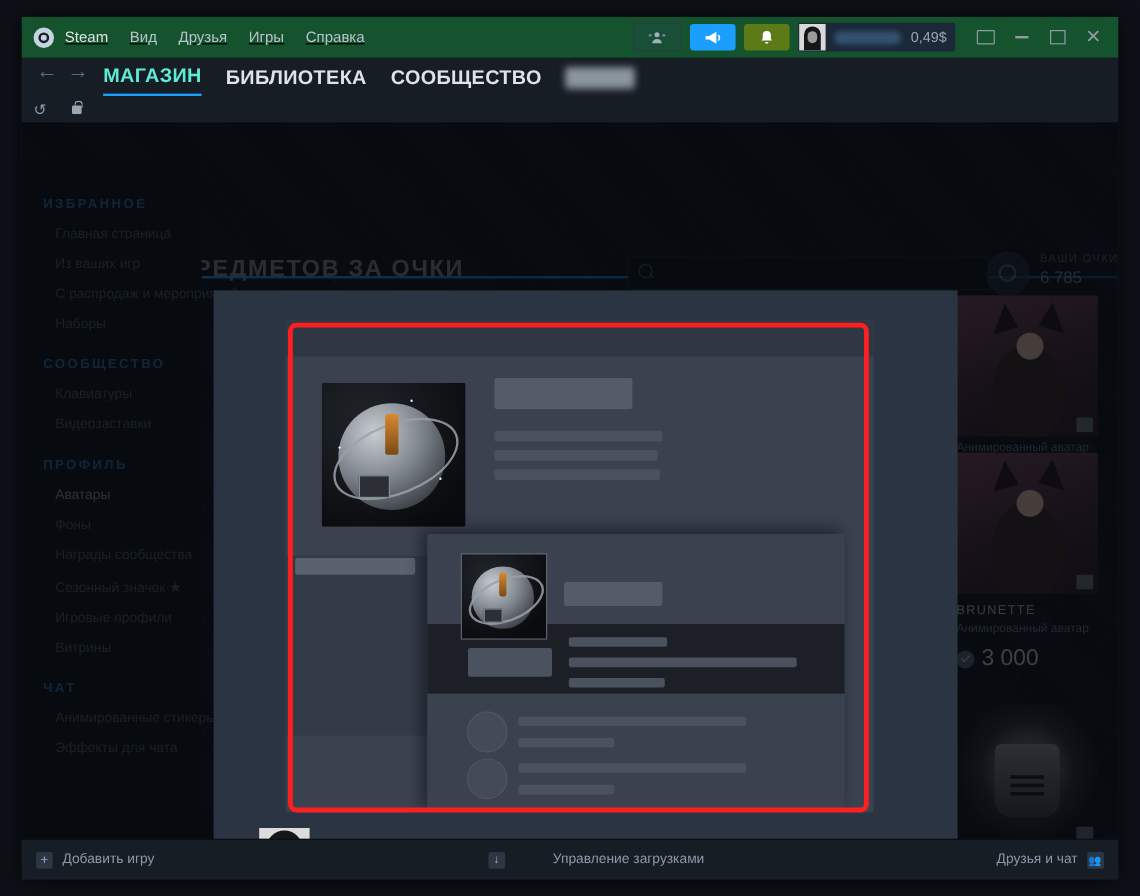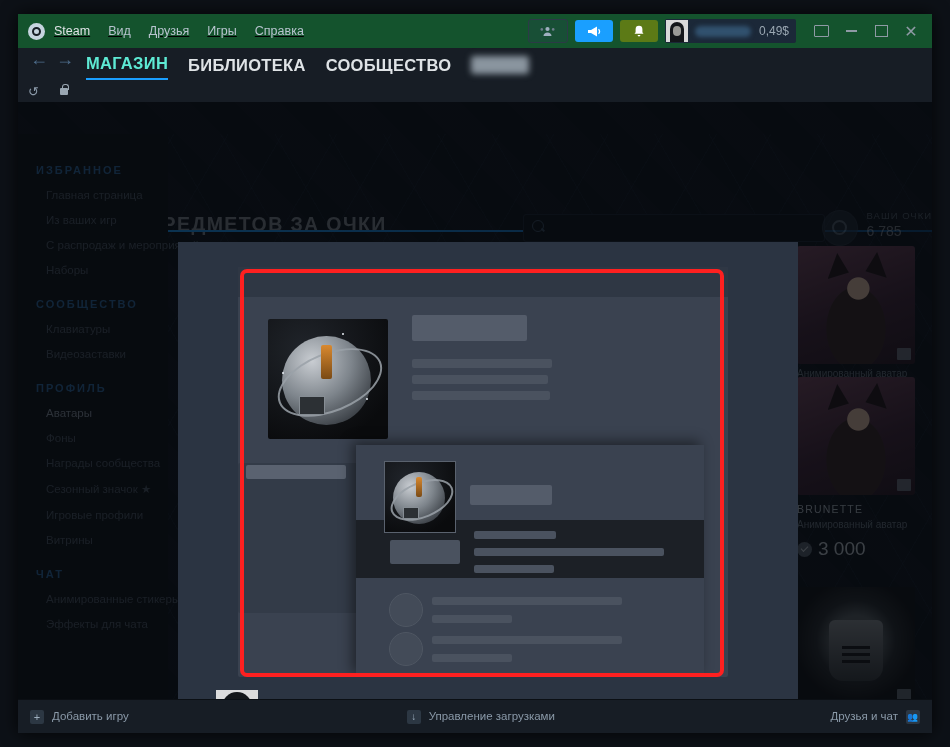--- a/index.html
+++ b/index.html
@@ -357,21 +357,21 @@
         <div class="cur-av"></div>
 
       </div>
     </div>
 
     <div class="statusbar">
       <div class="sb-btn" style="margin-left:12px;">
         <div class="sq plus"></div>
         <span style="margin-left:8px;">Добавить игру</span>
       </div>
-      <div class="sb-btn" style="margin-left:278px;">
+      <div class="sb-btn" style="margin-left:278px;gap:32px;">
         <div class="sq dl"></div>
         <span style="margin-left:8px;">Управление загрузками</span>
       </div>
       <div class="sb-btn" style="margin-left:auto;margin-right:12px;">
         <span style="margin-right:8px;margin-left:12px;">Друзья и чат</span>
         <div class="sq fr"></div>
       </div>
     </div>
 
   </div>

